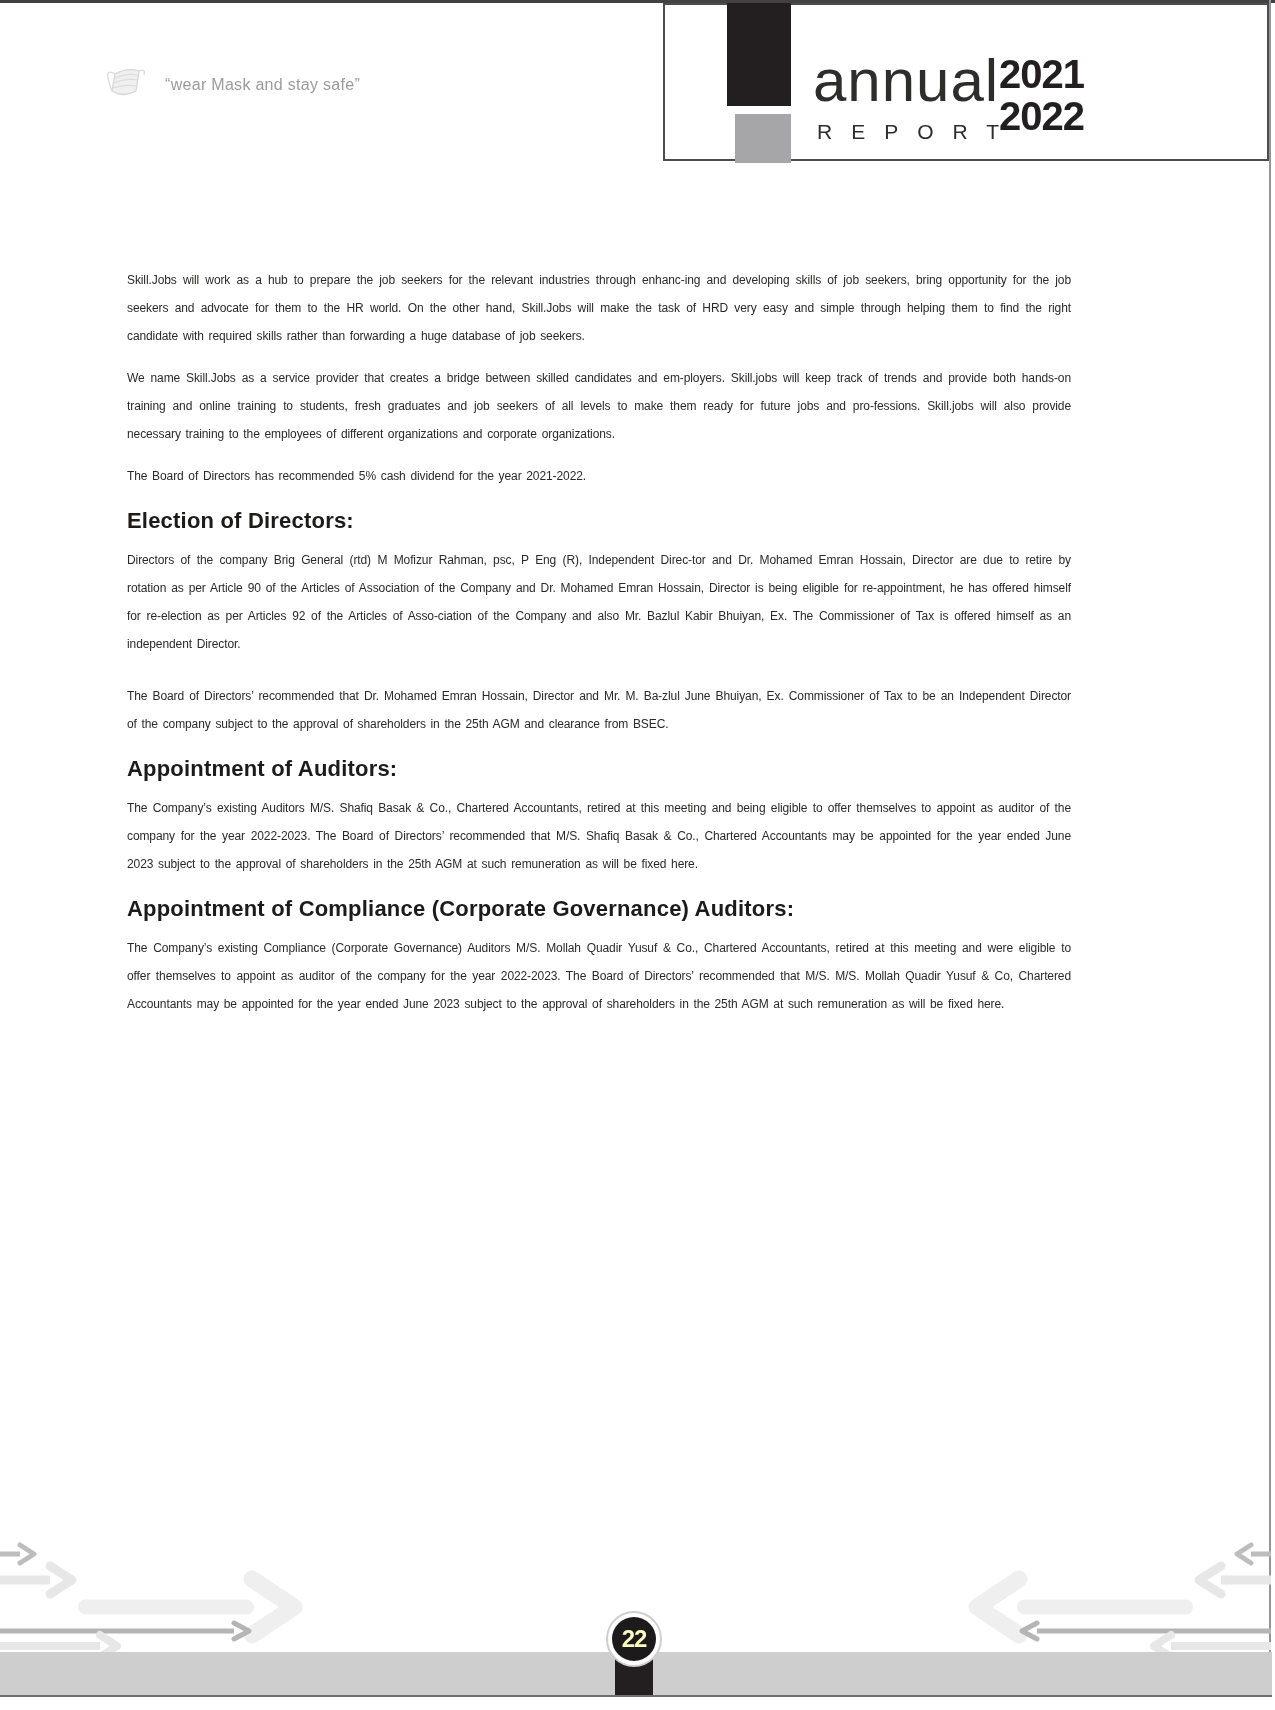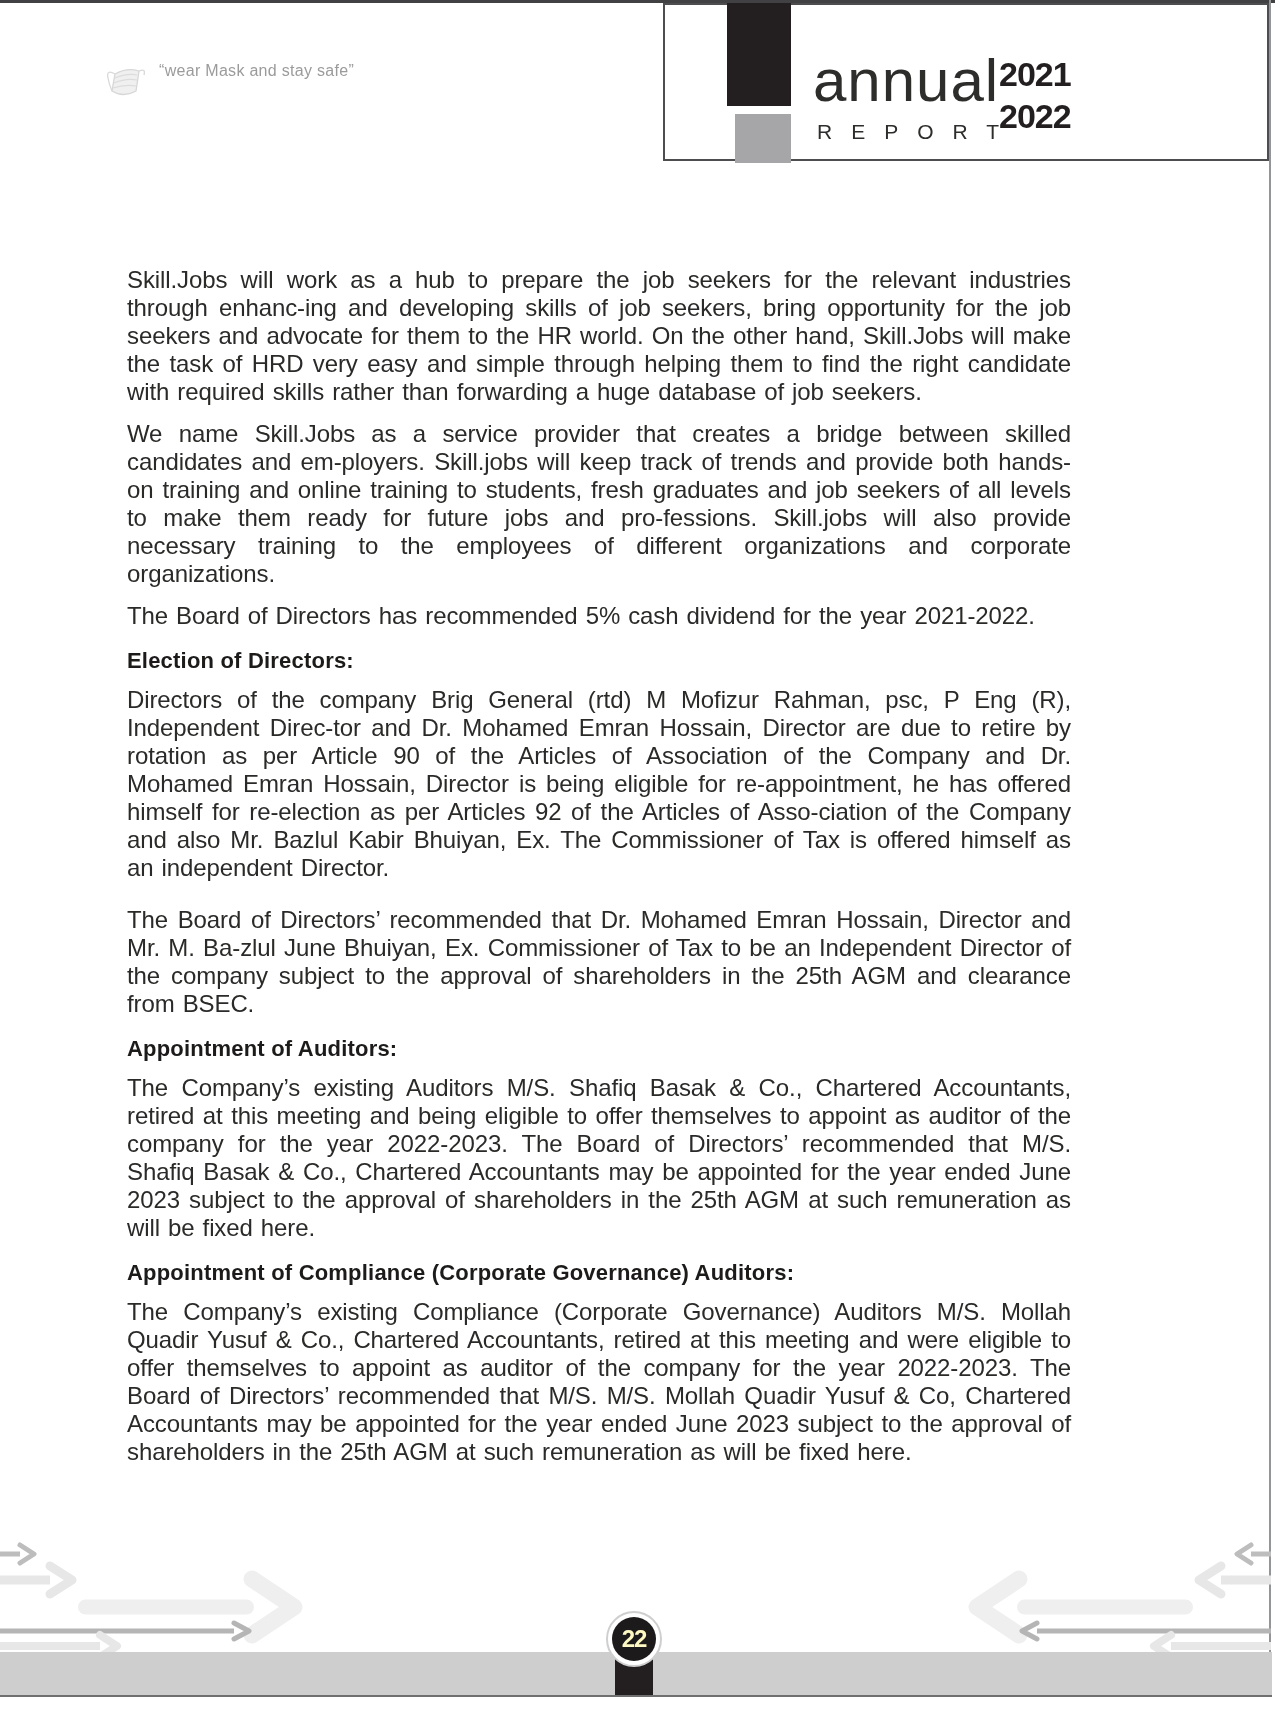--- a/index.html
+++ b/index.html
@@ -4,39 +4,39 @@
 <style>
   html,body{margin:0;padding:0;background:#ffffff;}
   .page{position:relative;width:1275px;height:1710px;background:#ffffff;overflow:hidden;
         font-family:"Liberation Sans",sans-serif;color:#2a2a28;}
   
   .top-border{position:absolute;left:0;top:0;width:1275px;height:3px;background:#414042;}
   .right-border{position:absolute;left:1269px;top:0;width:2px;height:1697px;background:#939598;}
   .bottom-line{position:absolute;left:0;top:1695px;width:1272px;height:2px;background:#6f6f6f;}
 
   
-  .mask-badge{position:absolute;left:103px;top:62px;display:flex;align-items:flex-start;gap:10px;}
+  .mask-badge{position:absolute;left:103px;top:62px;display:flex;align-items:center;gap:16px;}
   .mask-quote{color:#9b9b9b;font-size:16px;letter-spacing:.3px;}
 
   
   .logo-box{position:absolute;left:663px;top:3px;width:606px;height:158px;
             border:2px solid #4d4d4f;box-sizing:border-box;background:#fff;}
   .logo-black{position:absolute;left:62px;top:-2px;width:64px;height:103px;background:#231f20;}
   .logo-gray{position:absolute;left:70px;top:109px;width:56px;height:49px;background:#a6a6a8;}
   .logo-annual{position:absolute;left:148px;top:46px;font-size:60px;font-weight:300;
                color:#2d2d2b;letter-spacing:1px;line-height:60px;}
   .logo-report{position:absolute;left:152px;top:115px;font-size:21px;font-weight:400;
                color:#2d2d2b;letter-spacing:19px;}
-  .logo-years{position:absolute;left:334px;top:48px;font-size:34px;font-weight:800;
+  .logo-years{position:absolute;left:334px;top:48px;font-size:40px;font-weight:800;
               color:#231f20;line-height:42px;letter-spacing:-1px;}
   .logo-years span{display:block;}
 
   
   .doc{position:absolute;left:127px;top:266px;width:944px;}
-  .doc p{margin:0 0 14px;font-size:24px;line-height:28px;text-align:justify;
+  .doc p{margin:0 0 14px;font-size:12px;line-height:28px;text-align:justify;
          word-spacing:1.5px;letter-spacing:-0.1px;}
   .doc h3{margin:18px 0 12px;font-size:22px;line-height:26px;color:#1c1b1a;
           letter-spacing:.2px;}
   .doc p.gap-top{margin-top:24px;}
 
   
   .arrows{position:absolute;top:1535px;width:310px;height:125px;}
   .arrows.left{left:0;}
   .arrows.right{right:4px;transform:scaleX(-1);}
   .gray-bar{position:absolute;left:0;top:1652px;width:1272px;height:43px;background:#cecece;}

